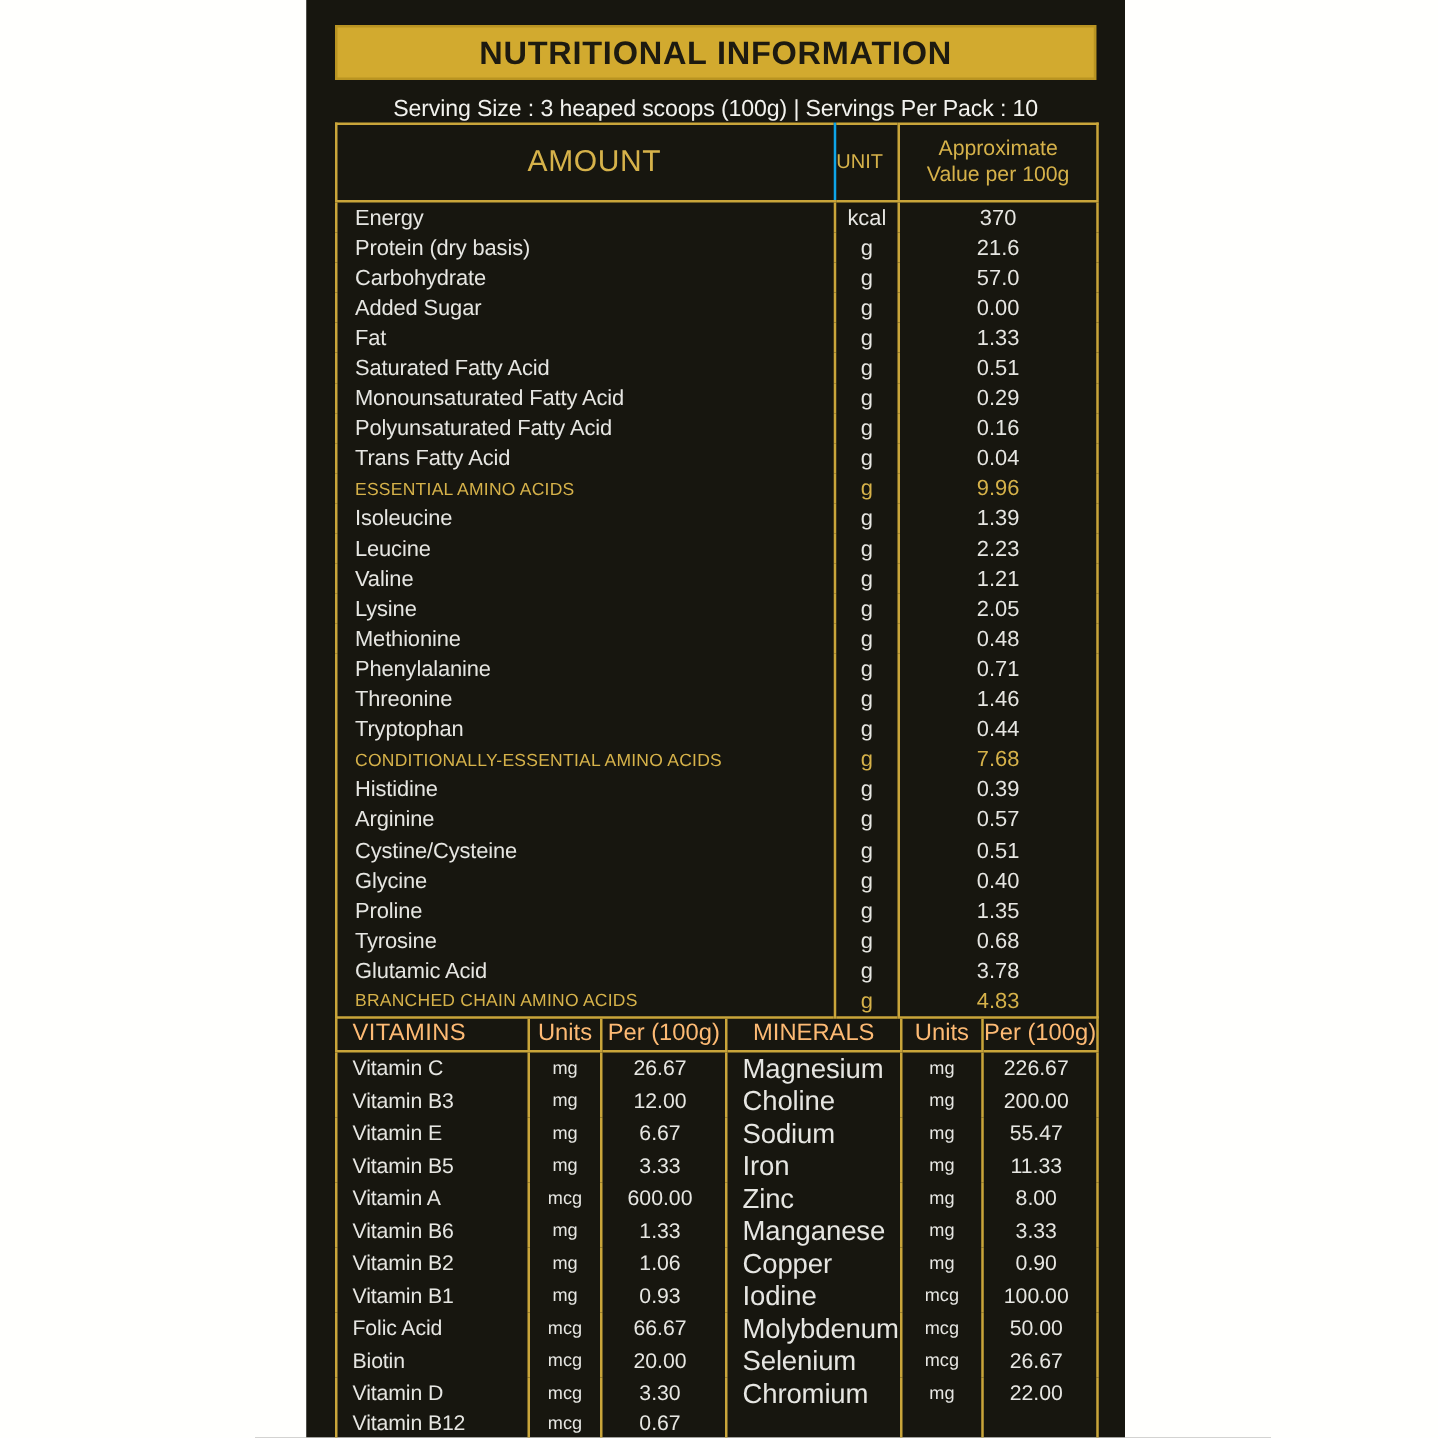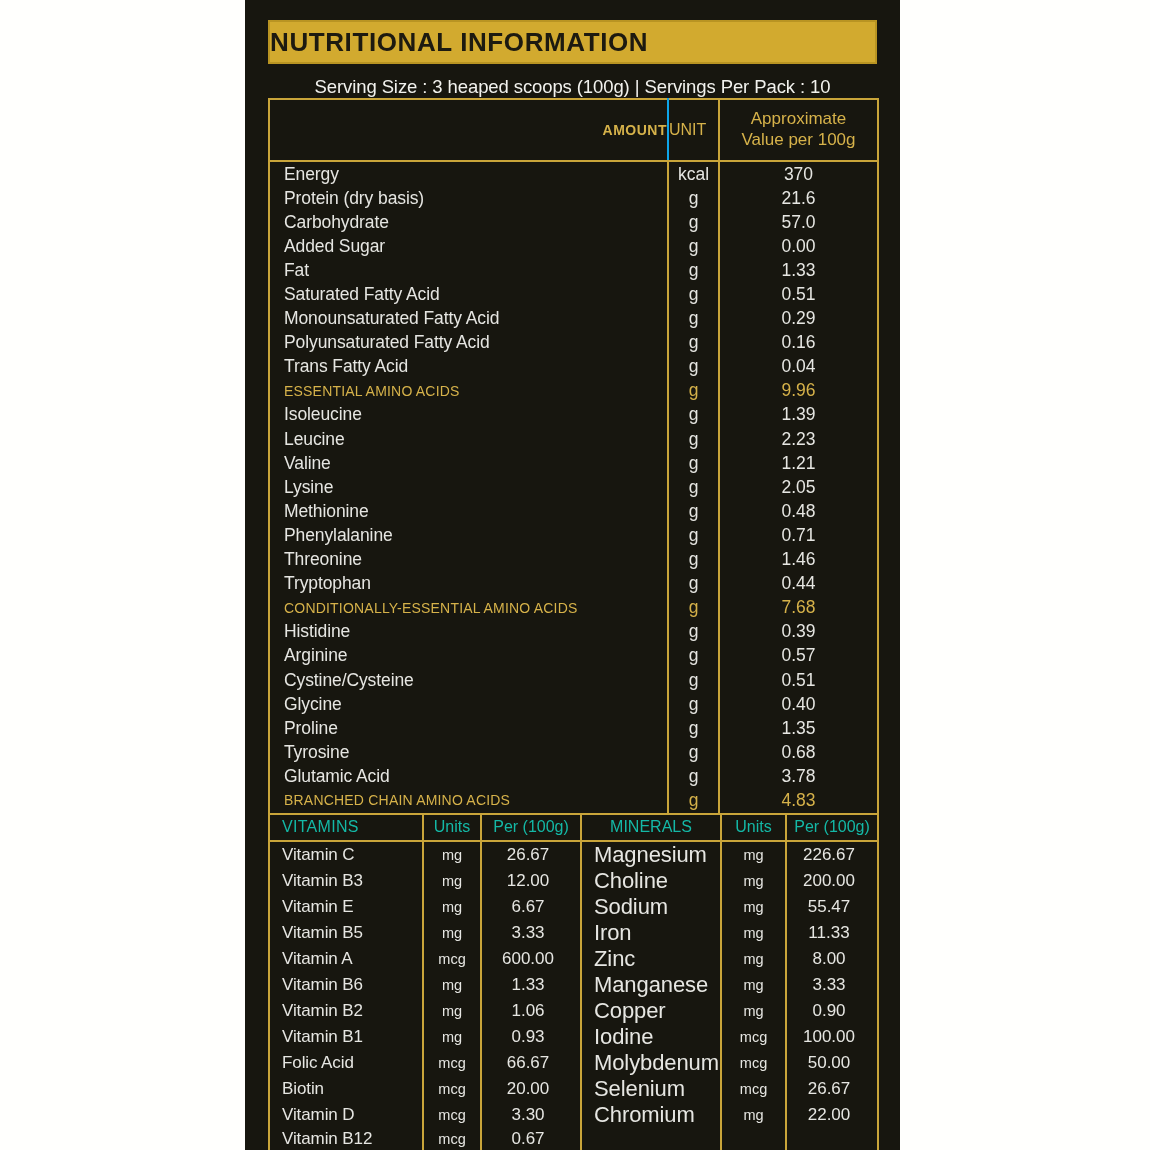--- a/index.html
+++ b/index.html
@@ -33,21 +33,21 @@
     padding: 20px 23px 0 23px;
   }
 
   
   .title-banner {
     background: #d2aa2f;
     border: 2px solid #b99422;
     height: 44px;
     display: flex;
     align-items: center;
-    justify-content: flex-start;
+    justify-content: center;
     box-sizing: border-box;
   }
   .title-banner .txt {
     color: #1d1a10;
     font-size: 26px;
     font-weight: bold;
     letter-spacing: 0.6px;
     font-family: "Liberation Sans", sans-serif;
   }
 
@@ -77,24 +77,24 @@
     padding: 0;
     vertical-align: middle;
   }
 
   .hdr-row th {
     border-bottom: 2px solid #c9a53a;
     height: 60px;
     color: #d6b24a;
   }
   .hdr-amount {
-    text-align: right;
+    text-align: center;
     padding-left: 14px !important;
-    font-size: 14px;
-    font-weight: bold;
+    font-size: 24px;
+    font-weight: normal;
     letter-spacing: 0.5px;
   }
   .hdr-unit {
     border-left: 2px solid #0ea5e9;
     text-align: left;
     font-size: 16px;
     font-weight: normal;
   }
   .hdr-val {
     border-left: 2px solid #c9a53a;
@@ -144,22 +144,22 @@
   .vm-table col.v-unit { width: 58px; }
   .vm-table col.v-val  { width: 100px; }
   .vm-table col.m-name { width: 140px; }
   .vm-table col.m-unit { width: 65px; }
   .vm-table col.m-val  { width: 92px; }
 
   .vm-table th, .vm-table td { padding: 0; }
 
   .vm-hdr th {
     height: 25px;
-    color: #14b8a6;
-    font-size: 16px;
+    color: #fdba74;
+    font-size: 19px;
     font-weight: normal;
     border-bottom: 2px solid #c9a53a;
     vertical-align: middle;
     margin-top: 15px;
   }
   .vm-hdr th.lbl {
     text-align: left;
     padding-left: 12px !important;
     letter-spacing: 0.3px;
   }

